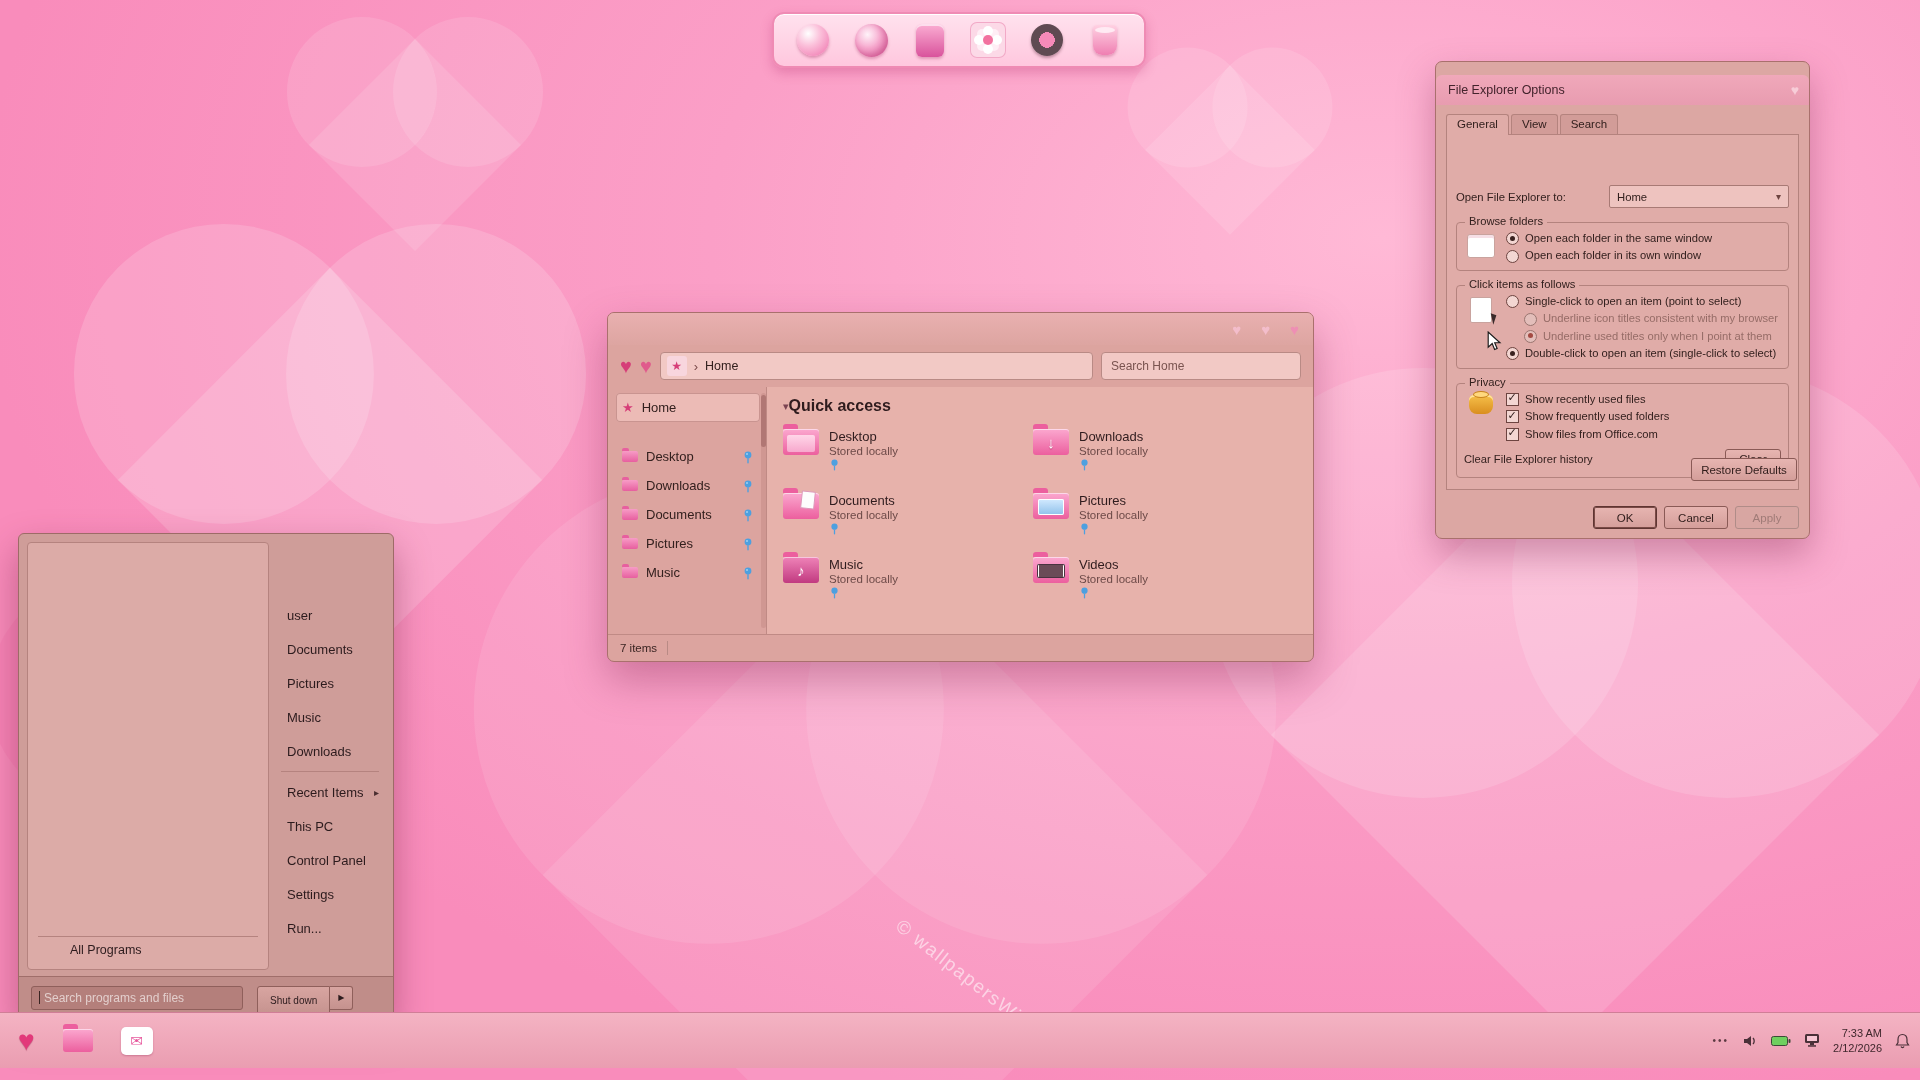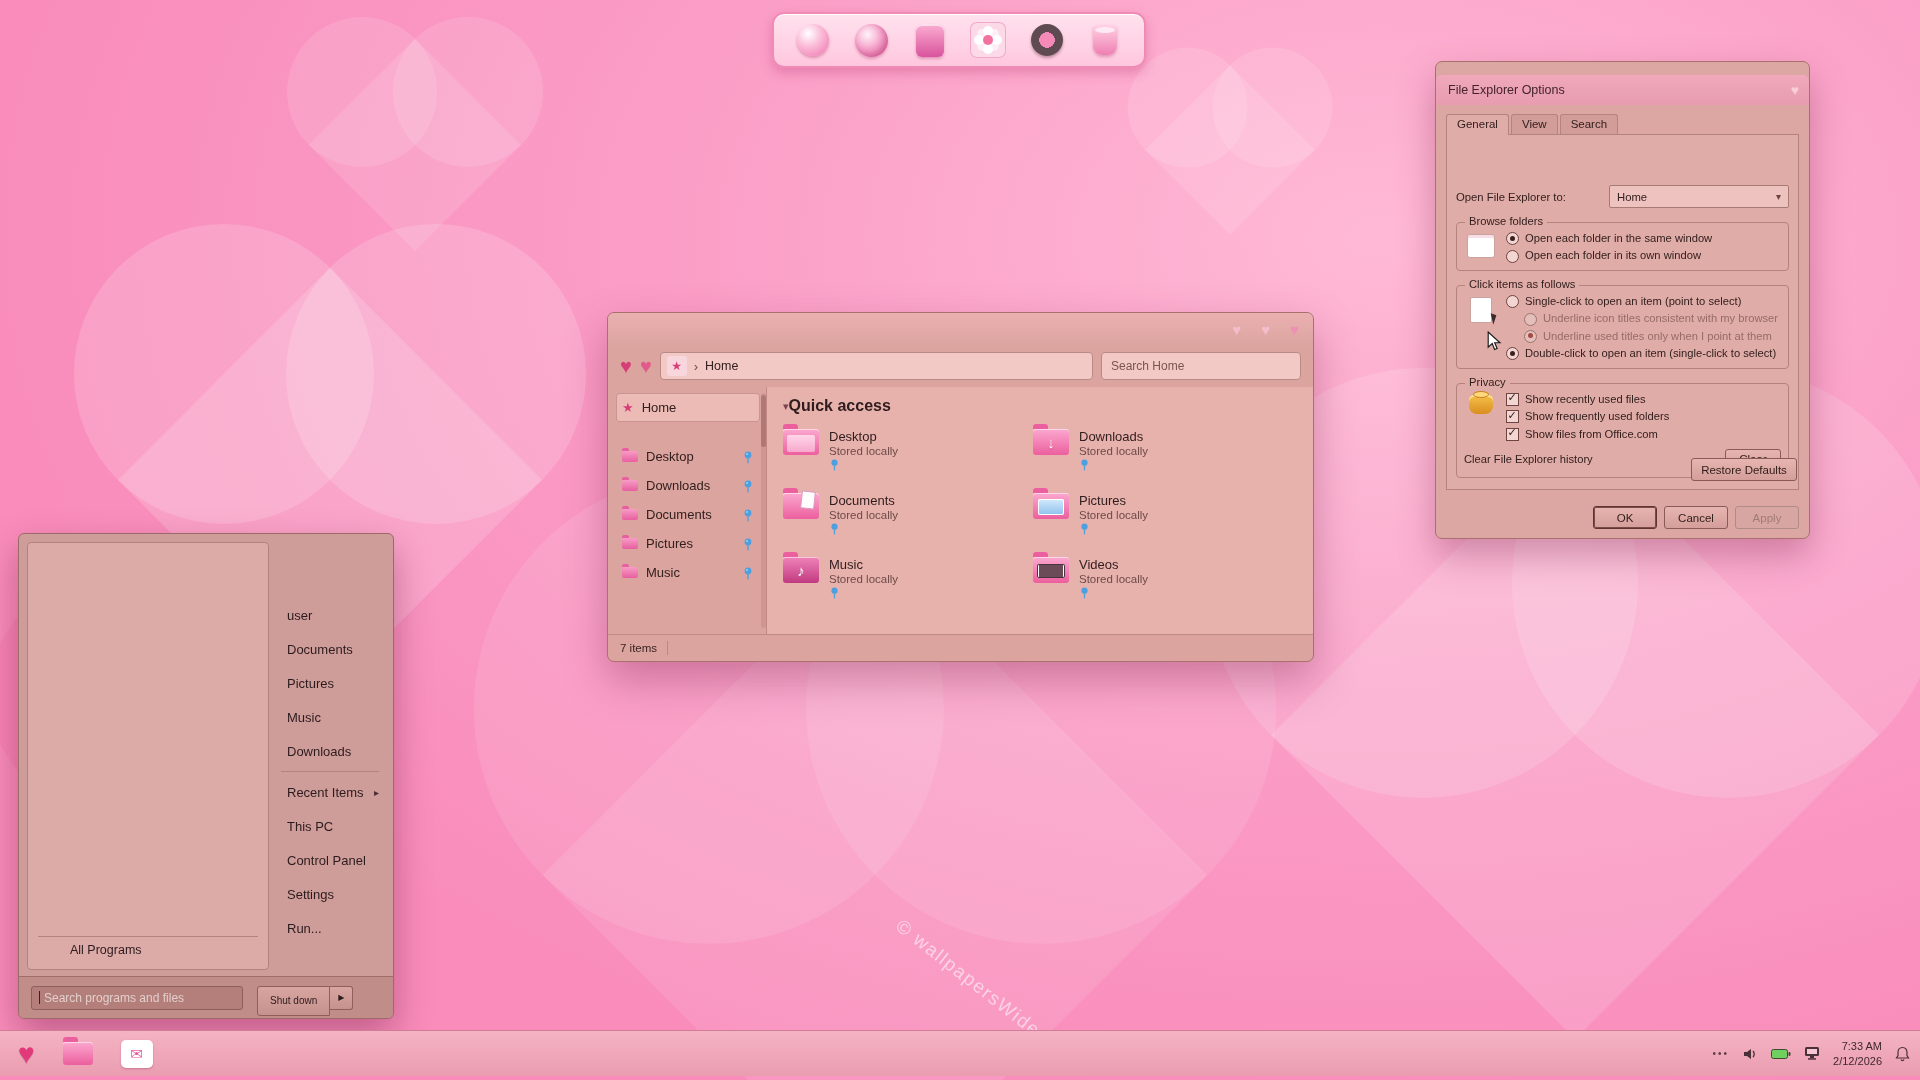--- a/index.html
+++ b/index.html
@@ -171,21 +171,21 @@
     display:flex;align-items:center;gap:4px;padding:0 7px;box-sizing:border-box;cursor:text;}
   .sm-caret{width:1px;height:13px;background:#3a2422;}
   .sm-ph{font-size:12px;color:#e3cfcd;white-space:nowrap;overflow:hidden;}
   .sm-shutdown{height:24px;display:flex;align-items:stretch;cursor:pointer;}
   .sm-shutdown .main{background:linear-gradient(#d8a5a1,#c5928e);border:1px solid #8f5f5b;border-radius:3px 0 0 3px;
     display:flex;align-items:center;padding:14px 12px;font-size:10px;color:#2c1b1d;}
   .sm-shutdown .arrow{width:22px;background:linear-gradient(#d8a5a1,#c5928e);border:1px solid #8f5f5b;border-left:none;
     border-radius:0 3px 3px 0;display:flex;align-items:center;justify-content:center;font-size:8px;color:#2c1b1d;}
 
   
-  .taskbar{position:absolute;left:0;bottom:4px;width:1920px;height:46px;
+  .taskbar{position:absolute;left:0;bottom:12px;width:1920px;height:56px;
     background:linear-gradient(#f4b3c3,#ea9db1);border-top:1px solid #d07e97;
     display:flex;align-items:center;padding:0 10px;box-sizing:border-box;gap:0;}
   .tb-start{font-size:28px;color:#e2397a;line-height:1;margin-left:8px;cursor:pointer;text-shadow:0 1px 1px rgba(120,20,60,.4);}
   .tb-icon{margin-left:28px;cursor:pointer;display:flex;align-items:center;justify-content:center;}
   .tb-tile{width:32px;height:28px;background:#fff;border-radius:5px;box-shadow:0 1px 2px rgba(140,40,80,.35);
     display:flex;align-items:center;justify-content:center;font-size:15px;color:#e75a9e;}
   .tray{margin-left:auto;display:flex;align-items:center;gap:13px;}
   .tray-dots{font-size:10px;letter-spacing:2px;color:#5c3a42;cursor:pointer;}
   .tray-ic{display:flex;align-items:center;cursor:pointer;}
   .clock{text-align:right;font-size:11px;line-height:1.3;color:#3f272c;cursor:pointer;}

